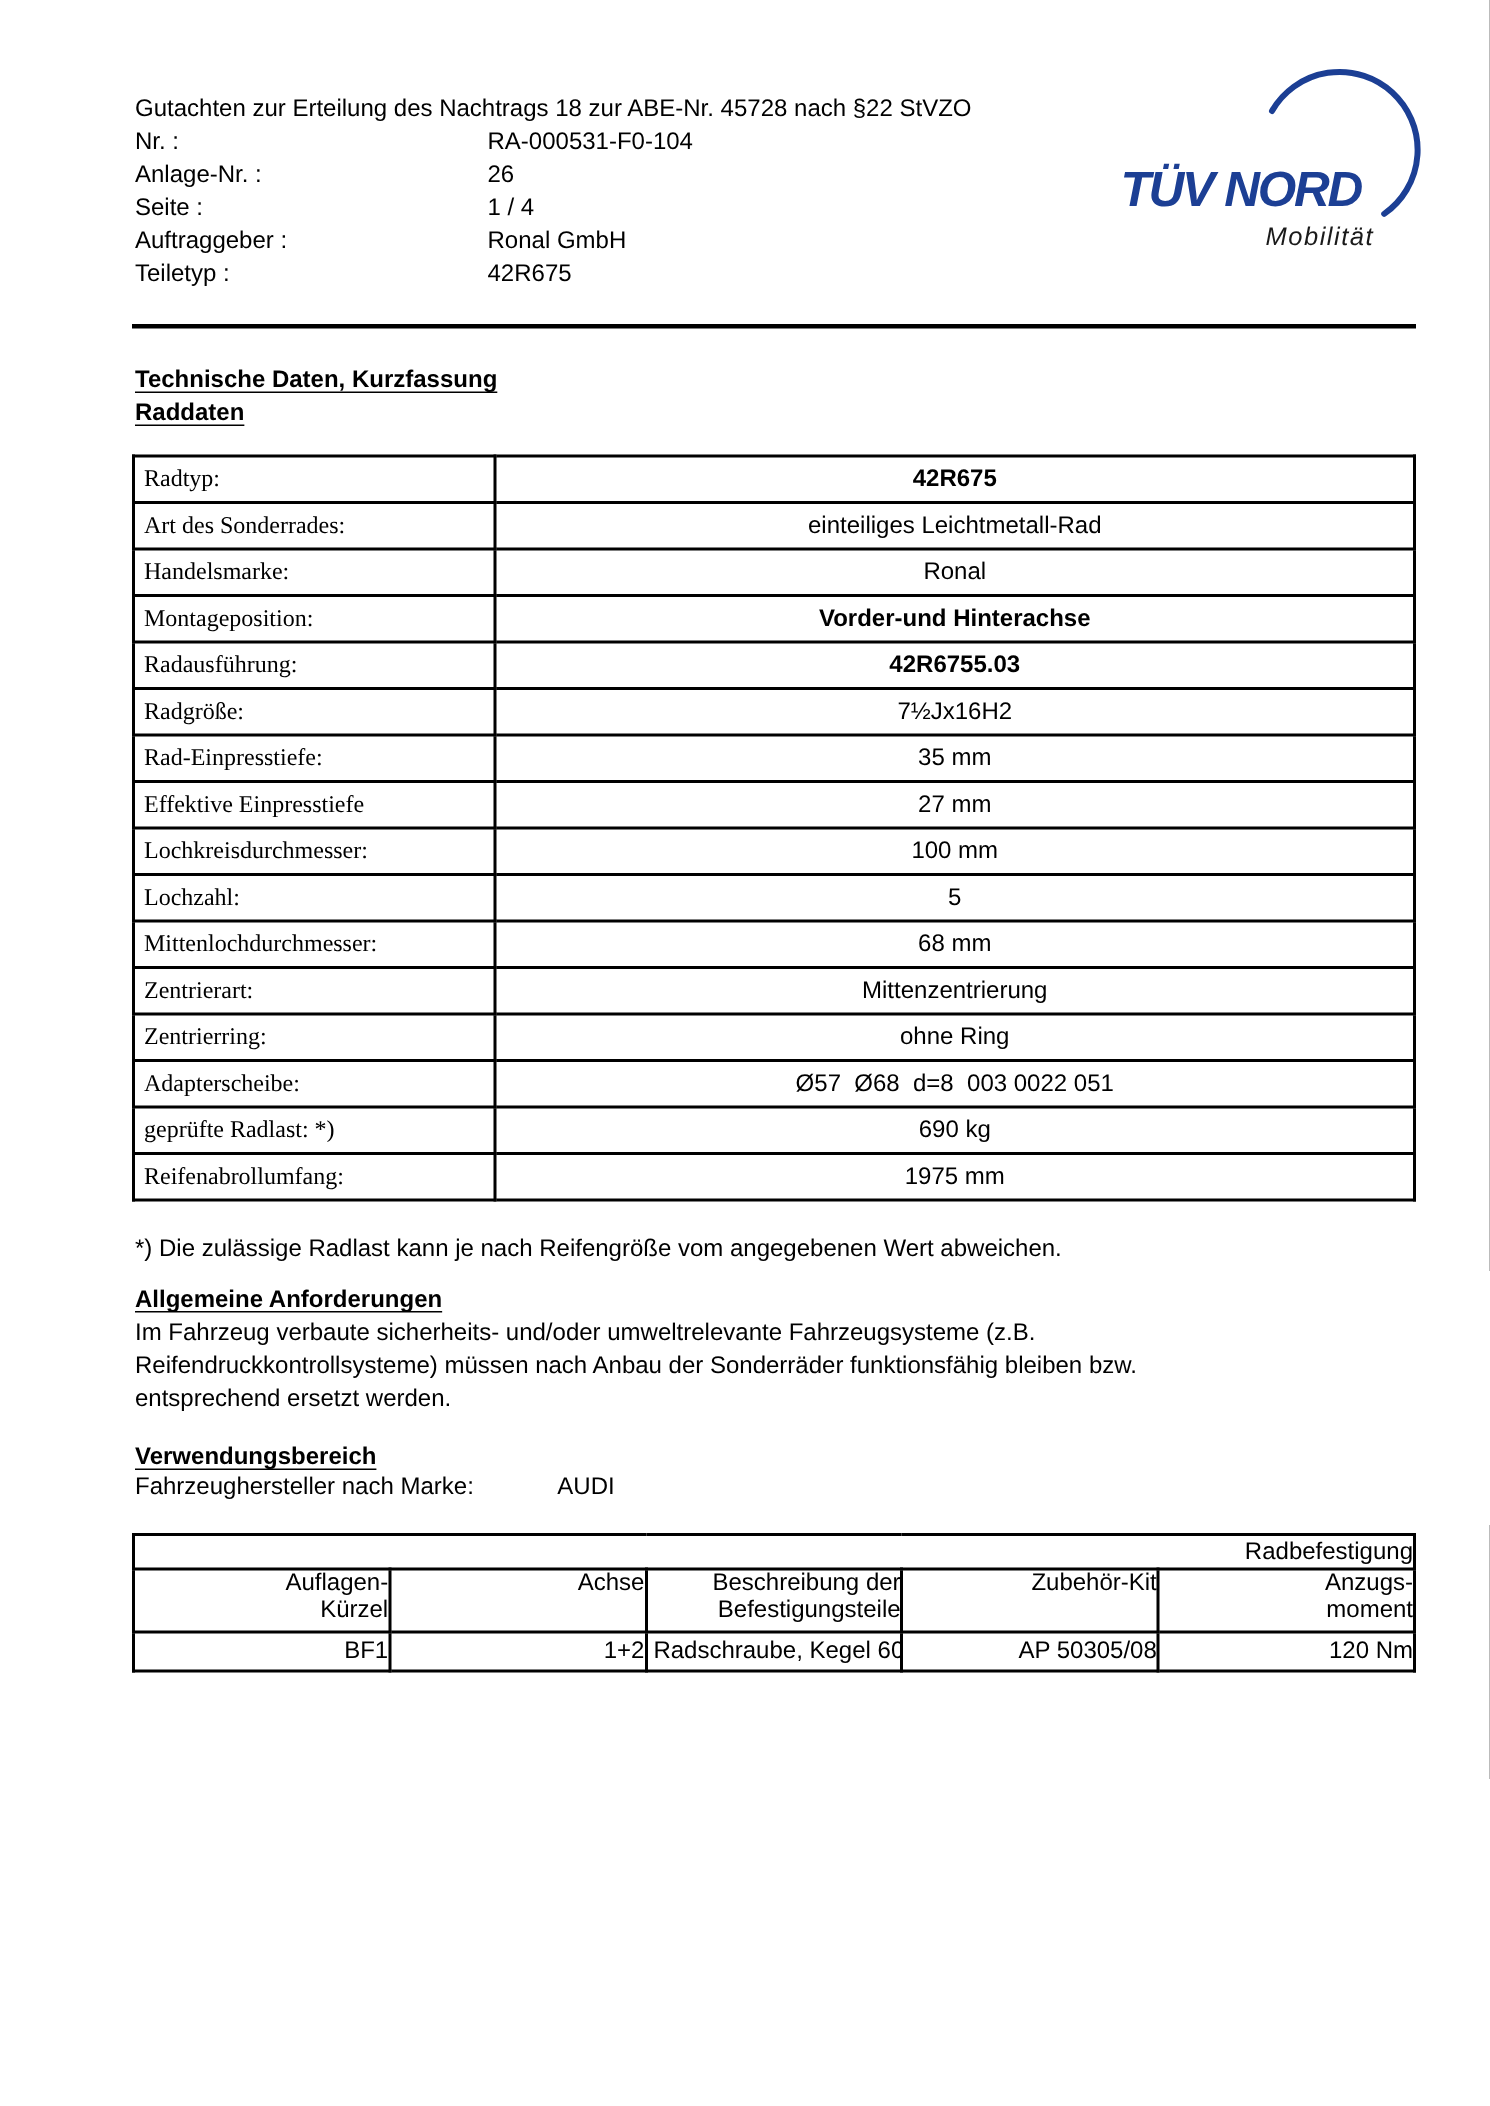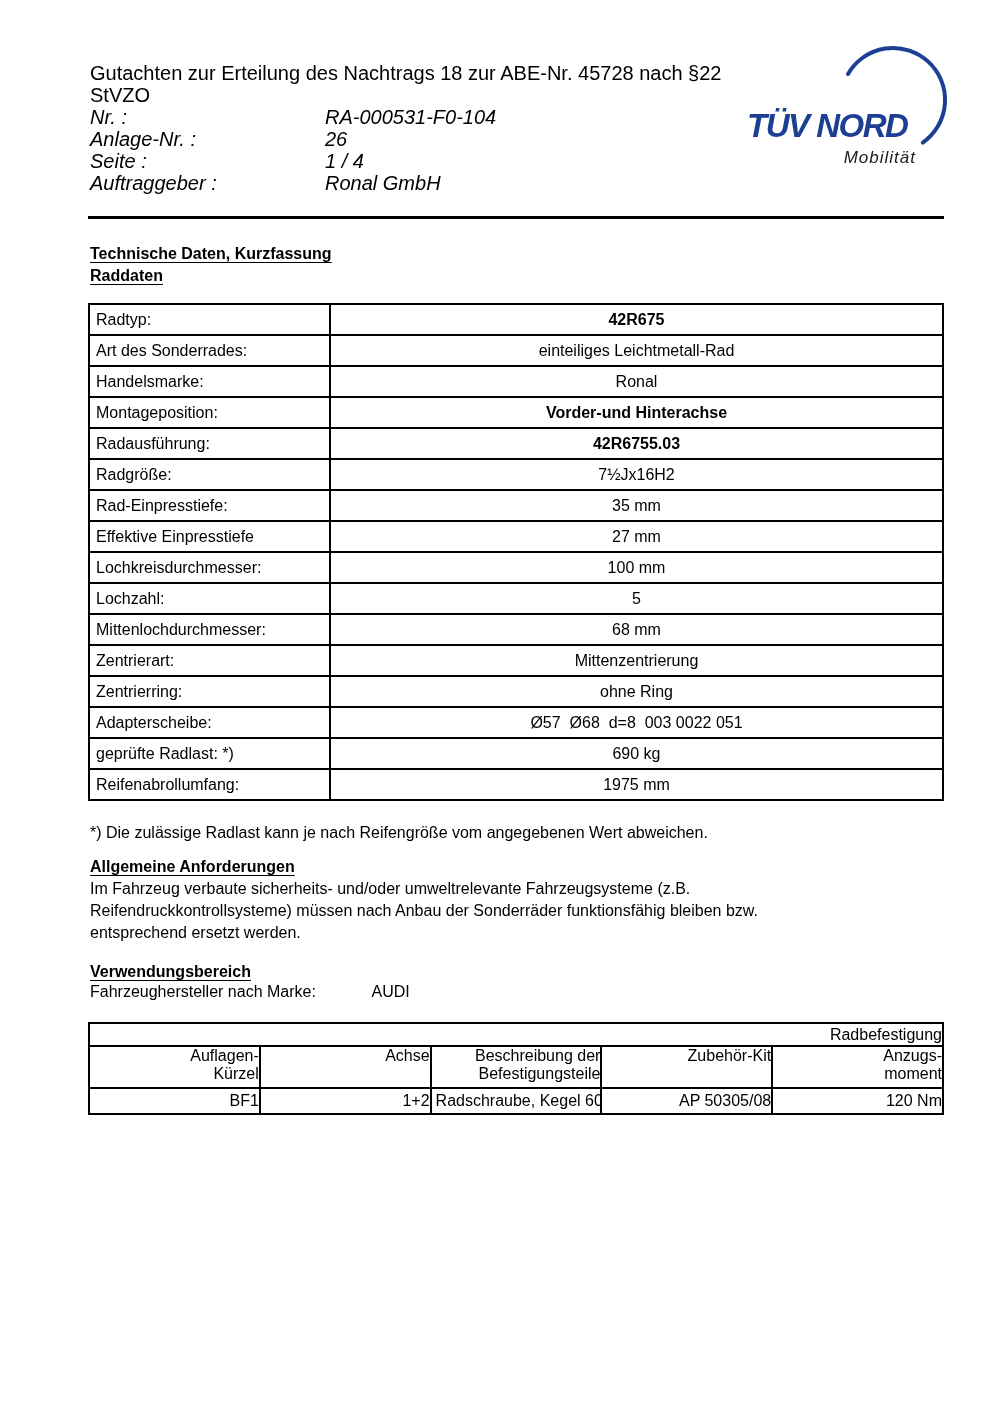--- a/index.html
+++ b/index.html
@@ -6,42 +6,42 @@
   .page{
     position:relative;
     width:993px;height:1404px;
     background:#ffffff;
     font-family:"Liberation Sans","DejaVu Sans",sans-serif;
     color:#000;
     overflow:hidden;
   }
   .abs{position:absolute;}
   
-  .doc-header{left:90px;top:62px;width:660px;font-size:20px;line-height:22px;}
-  .hdr-row{display:flex;font-style:italic;}
+  .doc-header{left:90px;top:62px;width:660px;font-size:16px;line-height:22px;}
+  .hdr-row{display:flex;}
   .hdr-label{width:235px;flex:0 0 235px;}
   .hdr-value{flex:1;}
   
   .logo-svg{left:745px;top:38px;}
   .logo-brand{fill:#1c3f94;font-family:"Liberation Sans","DejaVu Sans",sans-serif;
     font-weight:bold;font-style:italic;font-size:33px;letter-spacing:-1.5px;}
   .logo-arc{stroke:#1c3f94;stroke-width:4;fill:none;stroke-linecap:round;}
   .logo-tagline{fill:#1a1a1a;font-family:"Liberation Sans","DejaVu Sans",sans-serif;
     font-style:italic;font-size:17px;letter-spacing:1px;}
   
   .rule{left:88px;top:216px;width:856px;height:3px;background:#000;}
   
   .heading{font-size:16px;font-weight:bold;text-decoration:underline;
     text-underline-offset:3px;line-height:22px;}
   .sec1{left:90px;top:243px;}
   
   .raddaten{left:88px;top:303px;width:856px;border-collapse:collapse;
     font-size:16px;table-layout:fixed;}
   .raddaten td{border:2px solid #000;height:29px;padding:0;vertical-align:middle;}
-  .raddaten td.lbl{width:233px;padding-left:6px;text-align:left;}
+  .raddaten td.lbl{width:233px;padding-left:6px;text-align:left;font-family:Liberation Serif, serif;}
   .raddaten td.val{text-align:center;}
   .raddaten td.bold{font-weight:bold;}
   
   .footnote{left:90px;top:824px;font-size:16px;}
   
   .sec2{left:90px;top:856px;}
   .para{left:90px;top:878px;width:810px;font-size:16px;line-height:22px;white-space:pre-line;}
   
   .sec3{left:90px;top:961px;}
   .marke-line{left:90px;top:983px;font-size:16px;}
@@ -76,20 +76,24 @@
       <span class="hdr-value">26</span>
     </div>
     <div class="hdr-row">
       <span class="hdr-label">Seite :</span>
       <span class="hdr-value">1 / 4</span>
     </div>
     <div class="hdr-row">
       <span class="hdr-label">Auftraggeber :</span>
       <span class="hdr-value">Ronal GmbH</span>
     </div>
+    <div class="hdr-row">
+      <span class="hdr-label">Teiletyp :</span>
+      <span class="hdr-value">42R675</span>
+    </div>
   </div>
 
   <svg class="abs logo-svg" width="205" height="135" viewBox="0 0 205 135">
     <path class="logo-arc" d="M 103 36 A 52 52 0 1 1 177.8 104.6"></path>
     <text class="logo-brand" x="2" y="99">TÜV NORD</text>
     <text class="logo-tagline" x="171" y="125" text-anchor="end">Mobilität</text>
   </svg>
 
   <div class="abs rule"></div>
 

